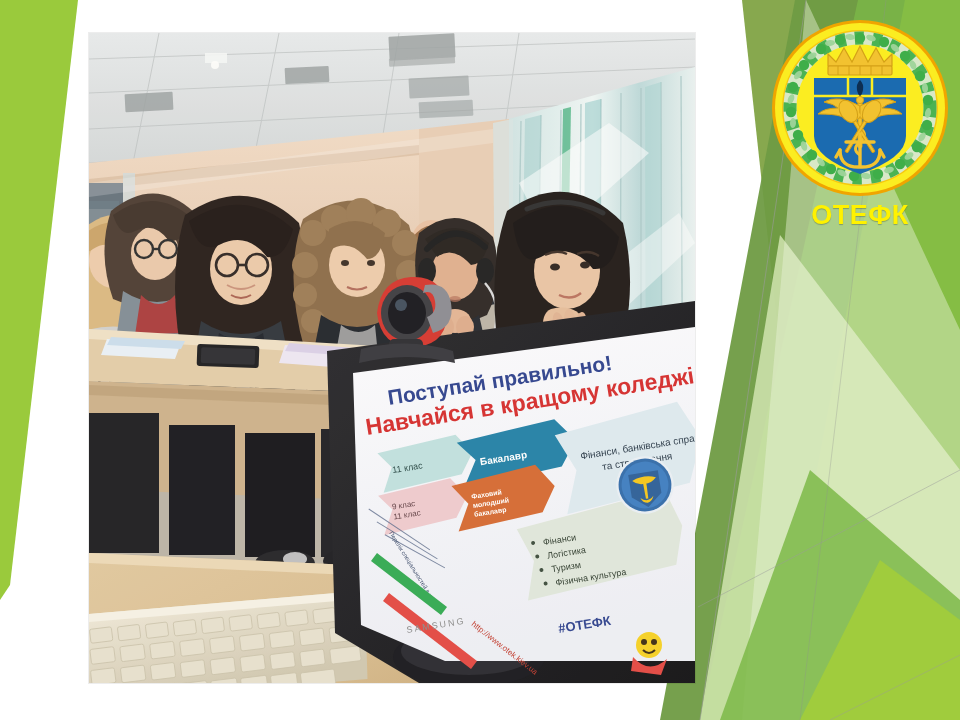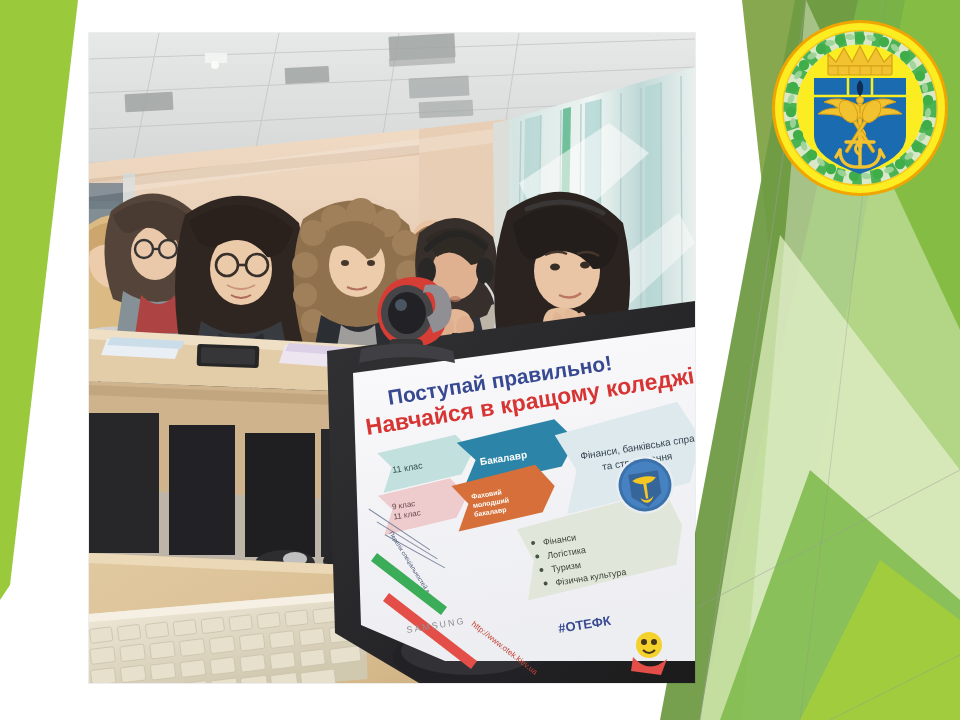--- a/index.html
+++ b/index.html
@@ -646,15 +646,16 @@
         </g>
 
         <g fill="none" stroke="#f2c230" stroke-width="3.4" stroke-linecap="round">
           <line x1="90" y1="116" x2="90" y2="148"></line>
           <line x1="76" y1="124" x2="104" y2="124"></line>
           <path d="M70 132 q0 18 20 17 q20 1 20 -17"></path>
           <path d="M70 132 l-4 7 M110 132 l4 7"></path>
         </g>
       </g>
     </svg>
+    <div id="emblem-caption">ОТЕФК</div>
   </div>
 
 </div>
 
 </body></html>

